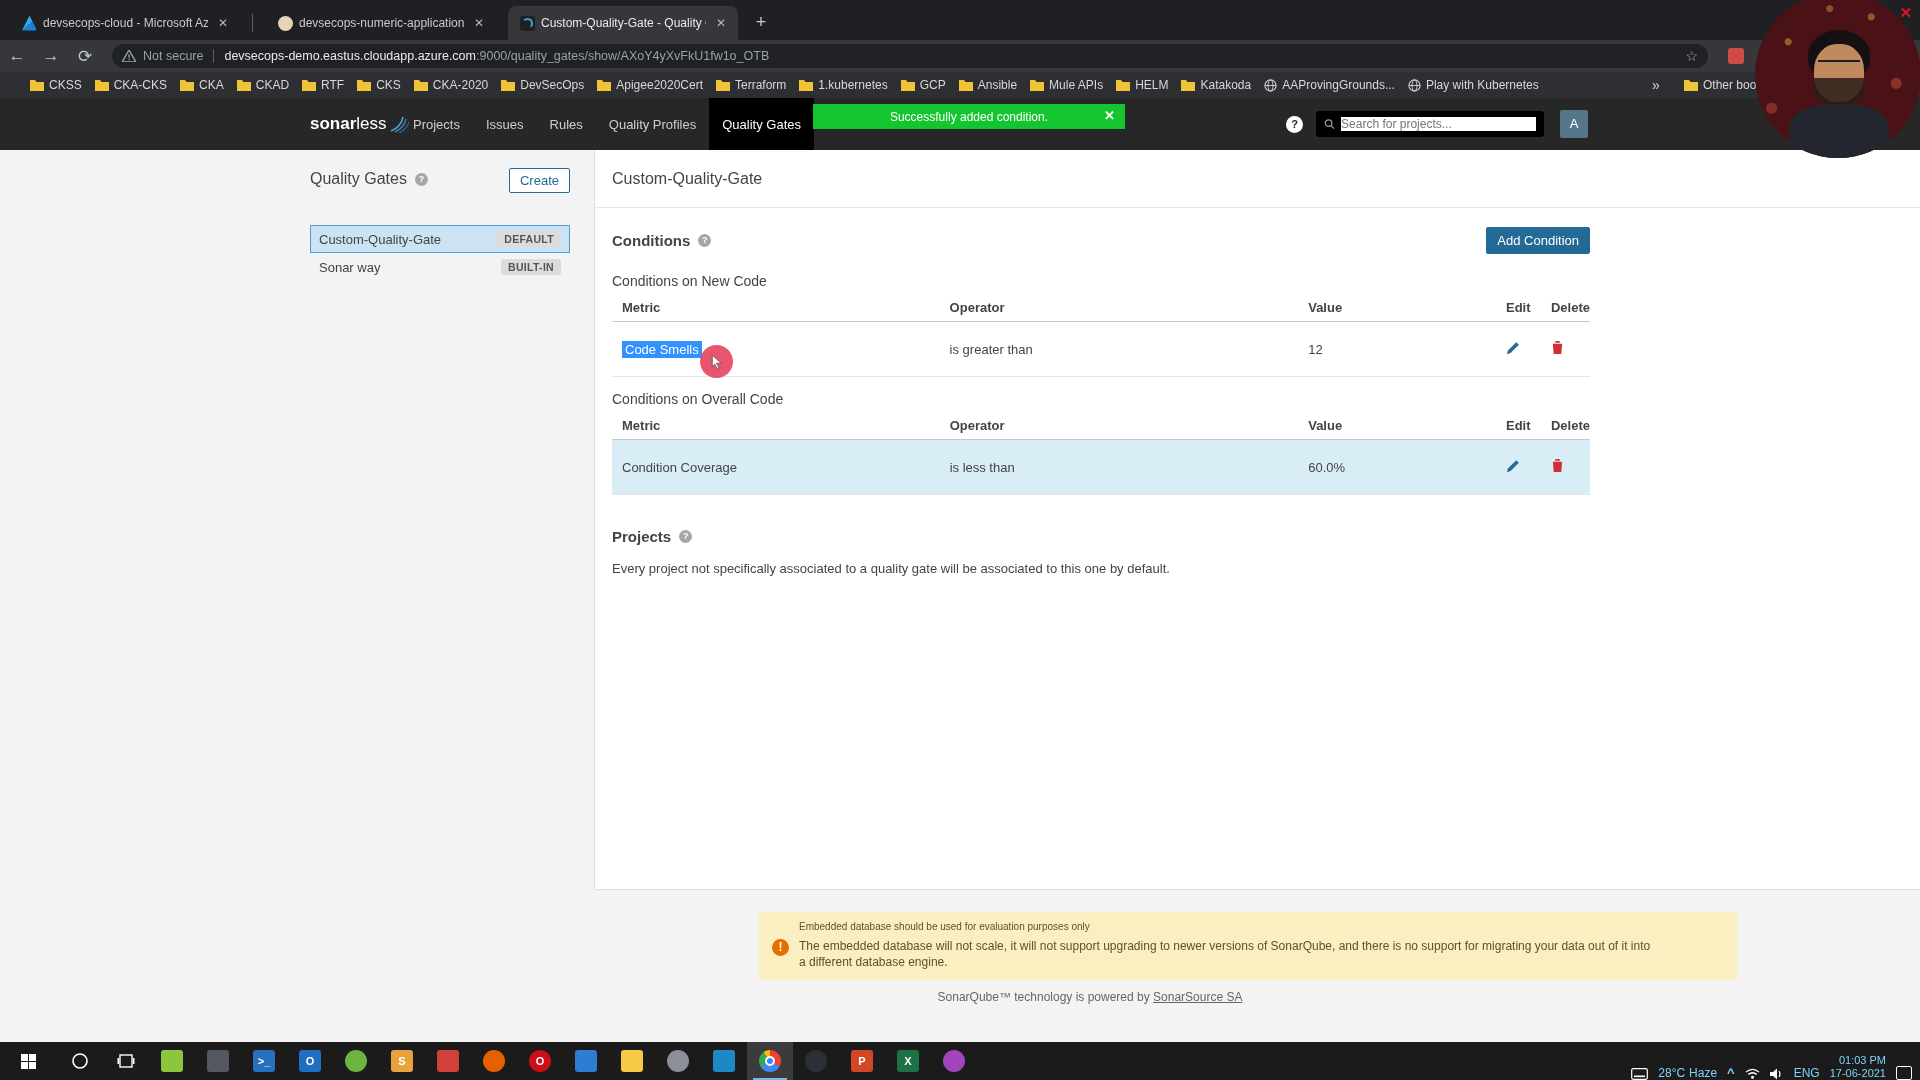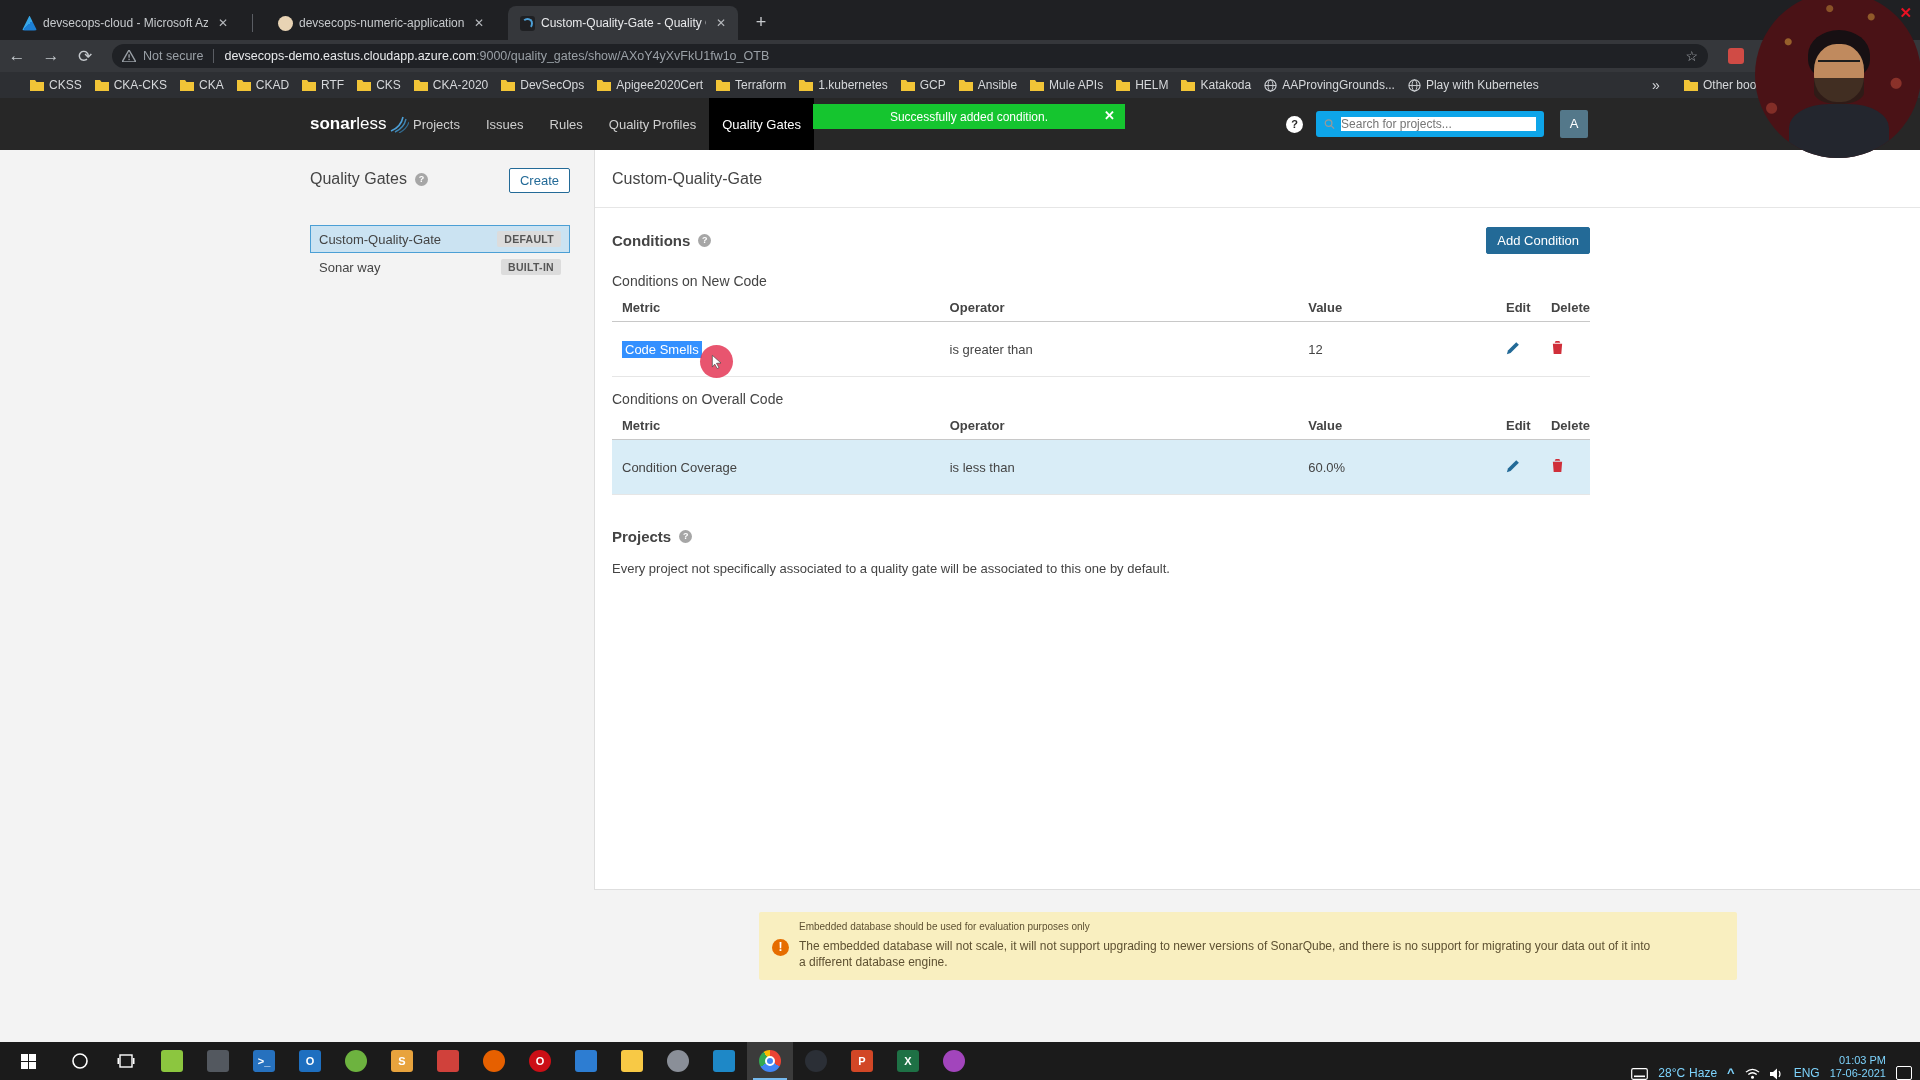--- a/index.html
+++ b/index.html
@@ -46,21 +46,21 @@
   .brand b { font-weight:bold; } .brand span { font-weight:300; }
   .brand-wave { width:20px; height:18px; margin-left:2px; }
   .smenu { position:absolute; left:400px; top:0; height:52px; display:flex; }
   .smenu-item { height:52px; display:flex; align-items:center; padding:0 13px; color:#cfcfcf; font-size:13px; }
   .smenu-item.active { background:#000; color:#fff; }
   .toast { position:absolute; left:813px; top:6px; width:312px; height:25px; background:#15c52f; color:#fff; font-size:12px;
            display:flex; align-items:center; justify-content:center; z-index:5; }
   .toast-close { position:absolute; right:10px; top:4px; color:#fff; font-weight:bold; font-size:13px; }
   .help-circle { position:absolute; left:1286px; top:18px; width:17px; height:17px; border-radius:50%; background:#fff; color:#272727;
                  font-size:11px; font-weight:bold; text-align:center; line-height:17px; }
-  .snav-search { position:absolute; left:1316px; top:13px; width:228px; height:26px; background:#0ea5e9; border-radius:3px;
+  .snav-search { position:absolute; left:1316px; top:13px; width:228px; height:26px; background:#000000; border-radius:3px;
                  display:flex; align-items:center; padding:0 8px; gap:6px; }
   .snav-search input { border:0; outline:0; width:100%; font-size:12px; color:#444; font-family:"Liberation Sans",sans-serif; }
   .avatar { position:absolute; left:1560px; top:12px; width:28px; height:28px; background:#54788a; color:#fff; font-size:13px;
             text-align:center; line-height:28px; border-radius:2px; }
 
   
   .workspace { position:absolute; left:0; top:150px; width:1920px; height:892px; background:#f3f3f3; }
   .panel { position:absolute; left:594px; top:0; width:1326px; height:740px; background:#fff; border-left:1px solid #dedede; border-bottom:1px solid #dedede; padding-left:17px; }
   .panel-content { width:978px; }
 
@@ -431,20 +431,24 @@
       </div>
     </div>
   </div>
 
   <div class="warnbox">
     <span class="warn-icon">!</span>
     <div class="warn-title">Embedded database should be used for evaluation purposes only</div>
     <div class="warn-body">The embedded database will not scale, it will not support upgrading to newer versions of SonarQube, and there is no support for migrating your data out of it into a different database engine.</div>
   </div>
   <div class="foot-lines">
+    <div class="line1">
+      <span>SonarQube™ technology is powered by</span>
+      <a class="flink">SonarSource SA</a>
+    </div>
   </div>
 </div>
 
 <div class="taskbar">
   <div class="start">
       <span class="winlogo">
         <i></i>
         <i></i>
         <i></i>
         <i></i>

